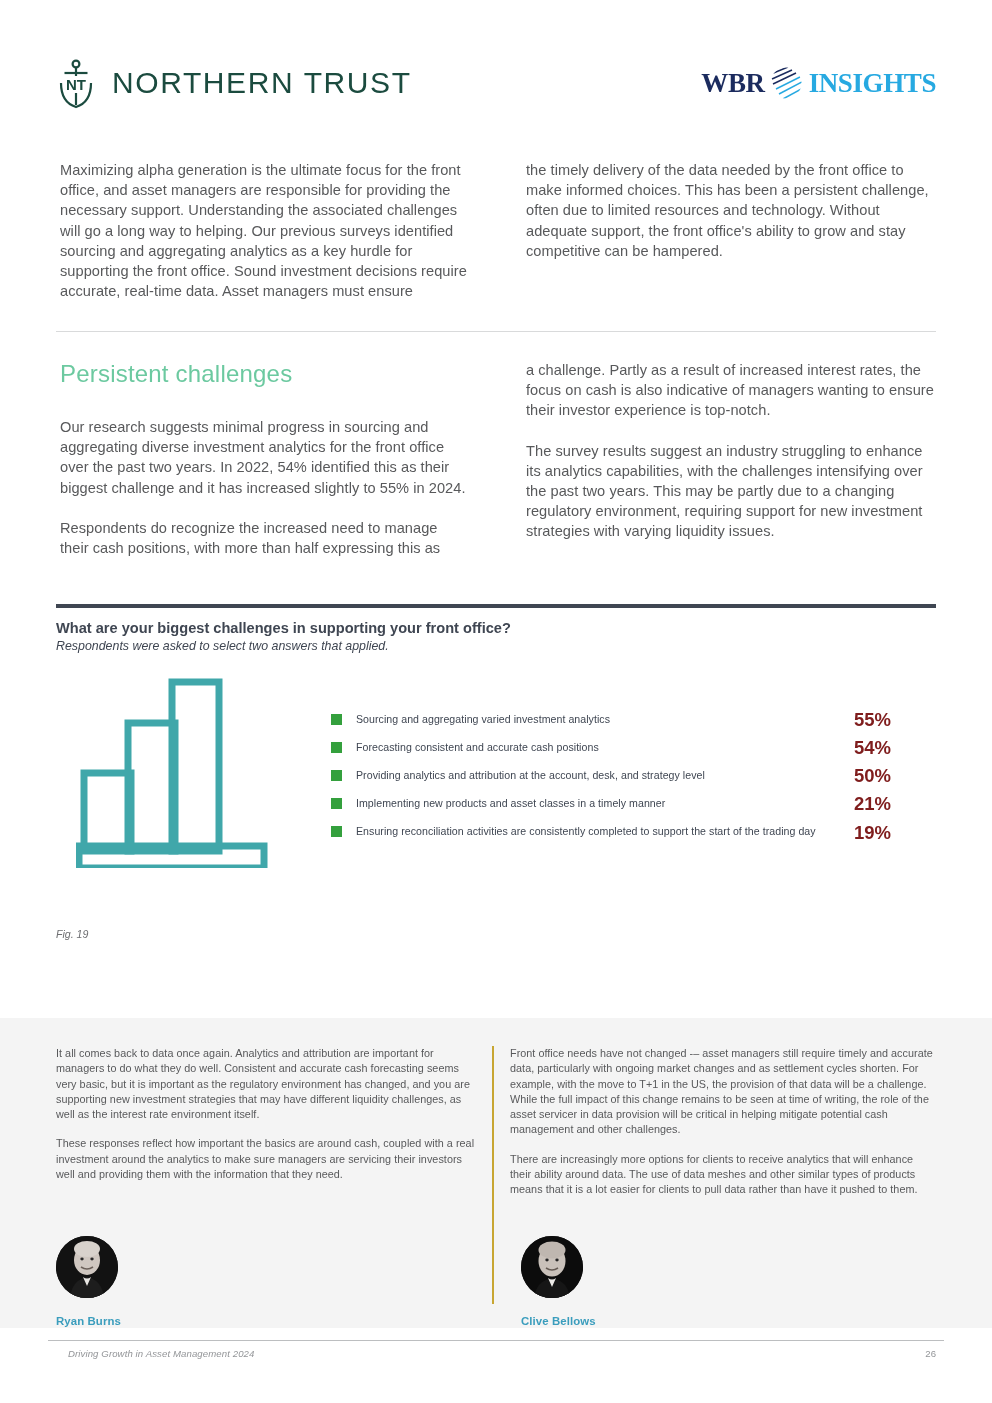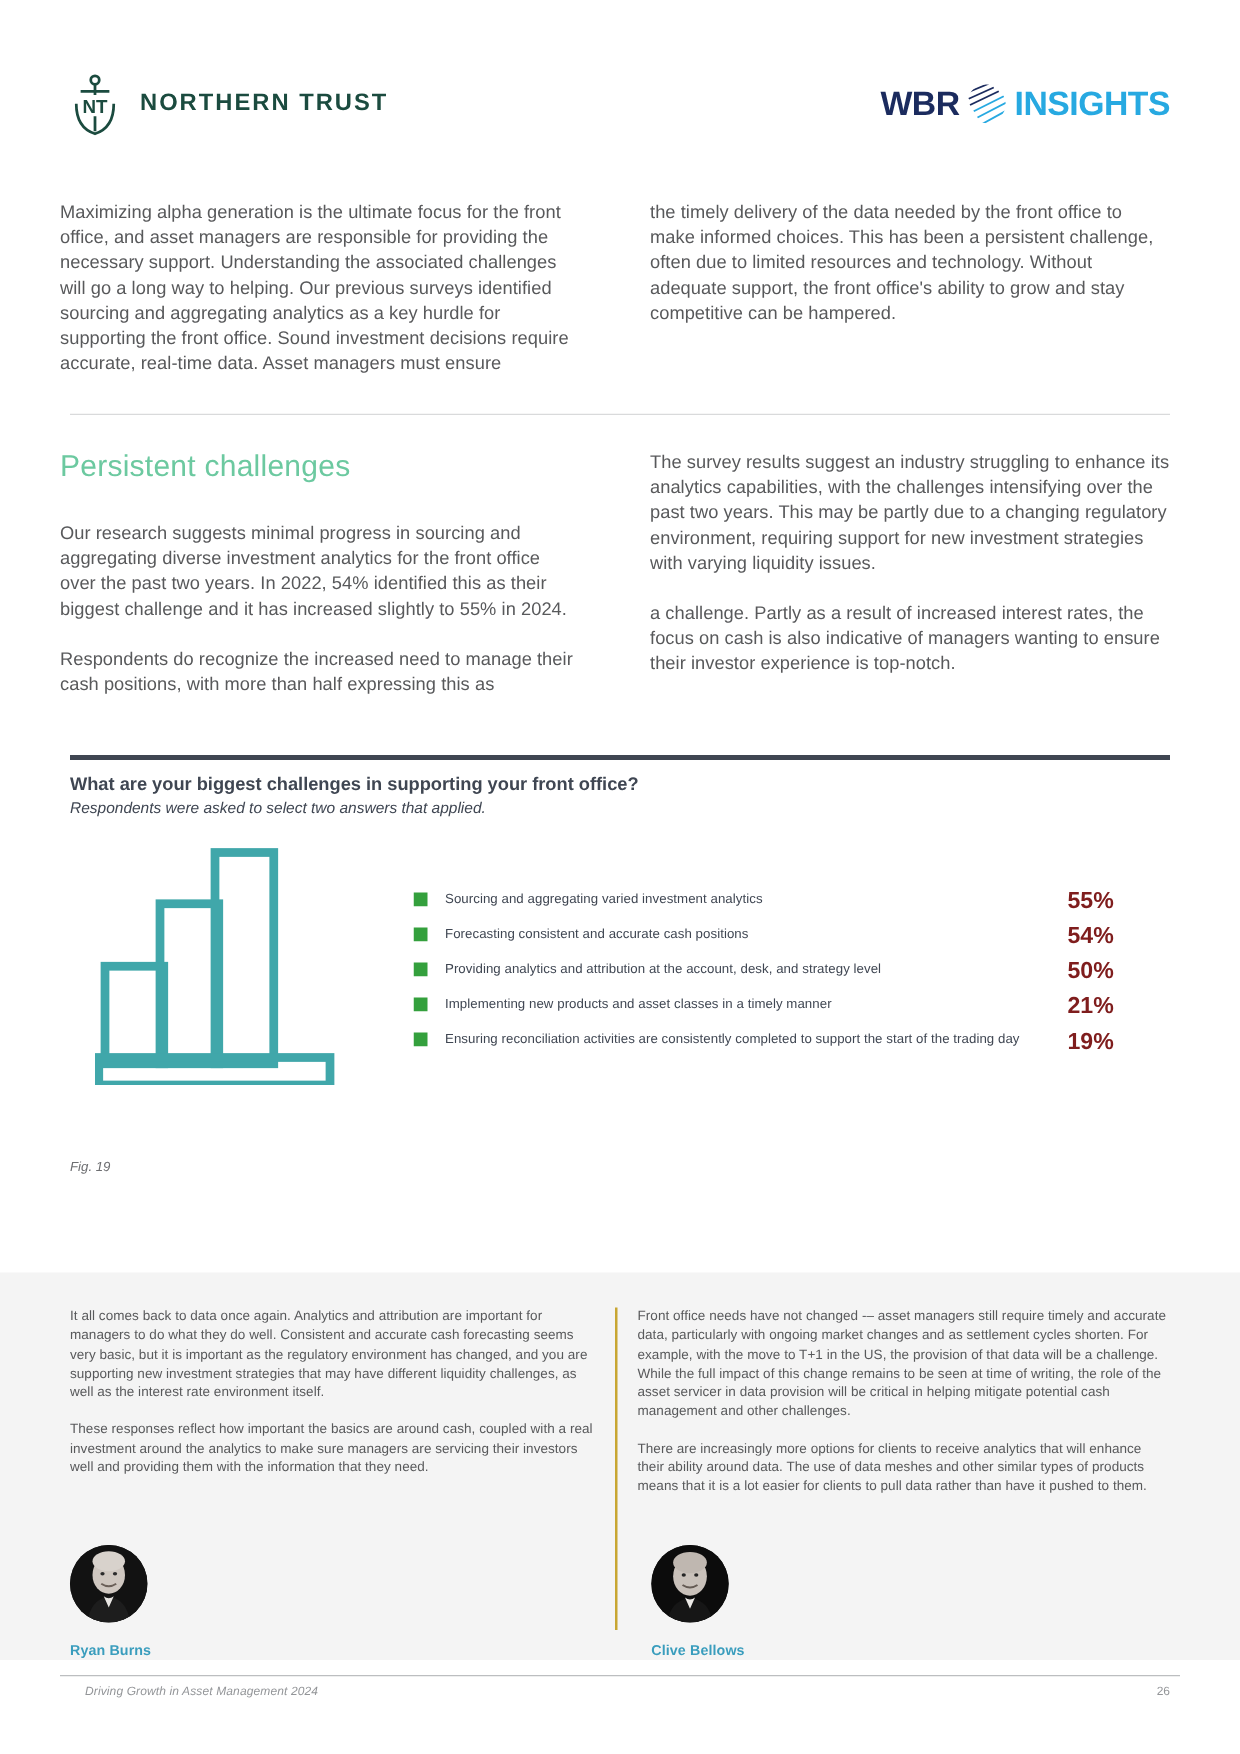--- a/index.html
+++ b/index.html
@@ -27,42 +27,42 @@
     top: 52px; left: 0; right: 0;
     height: 62px;
     padding: 0 56px;
     display: flex;
     align-items: center;
     justify-content: space-between;
   }
   .nt-logo { display: flex; align-items: center; gap: 16px; }
   .nt-mark { width: 40px; height: 52px; flex: none; }
   .nt-word {
-    font-size: 19px;
-    font-weight: bold;
+    font-size: 30px;
+    font-weight: normal;
     letter-spacing: 1.6px;
     color: #1b4b3f;
     white-space: nowrap;
   }
 
-  .wbr-logo { display: flex; align-items: center; gap: 3px; }
+  .wbr-logo { display: flex; align-items: center; gap: 3px; font-family: Liberation Serif, serif; }
   .wbr-word {
     font-size: 27px; font-weight: bold; letter-spacing: -0.4px;
     color: #1b2b5e;
   }
   .wbr-globe { width: 36px; height: 36px; flex: none; }
   .wbr-insights {
     font-size: 27px; font-weight: bold; letter-spacing: -0.4px;
     color: #27a9e1; margin-left: 2px;
   }
 
   
   .cols {
     position: absolute;
-    left: 48px; right: 56px;
+    left: 60px; right: 56px;
     display: flex;
     gap: 56px;
   }
   .col { width: 432px; }
 
   .body-text {
     font-size: 14.6px;
     line-height: 20.2px;
     color: #58595b;
     letter-spacing: 0.05px;
@@ -308,22 +308,22 @@
 
   <div class="rule rule-1"></div>
 
   <div class="cols sec2">
     <div class="col">
       <h2 class="sec-head">Persistent challenges</h2>
       <p class="body-text">Our research suggests minimal progress in sourcing and aggregating diverse investment analytics for the front office over the past two years. In 2022, 54% identified this as their biggest challenge and it has increased slightly to 55% in 2024.</p>
       <p class="body-text">Respondents do recognize the increased need to manage their cash positions, with more than half expressing this as</p>
     </div>
     <div class="col">
+      <p class="body-text">a challenge. Partly as a result of increased interest rates, the focus on cash is also indicative of managers wanting to ensure their investor experience is top-notch.</p>
       <p class="body-text">The survey results suggest an industry struggling to enhance its analytics capabilities, with the challenges intensifying over the past two years. This may be partly due to a changing regulatory environment, requiring support for new investment strategies with varying liquidity issues.</p>
-      <p class="body-text">a challenge. Partly as a result of increased interest rates, the focus on cash is also indicative of managers wanting to ensure their investor experience is top-notch.</p>
     </div>
   </div>
 
   <div class="dark-rule"></div>
   <div class="chart-q">What are your biggest challenges in supporting your front office?</div>
   <div class="chart-sub">Respondents were asked to select two answers that applied.</div>
 
   <div class="chart-icon">
     <svg viewBox="0 0 196 190" width="196" height="190" aria-hidden="true">
       <g fill="none" stroke="#40a7aa" stroke-width="7">

